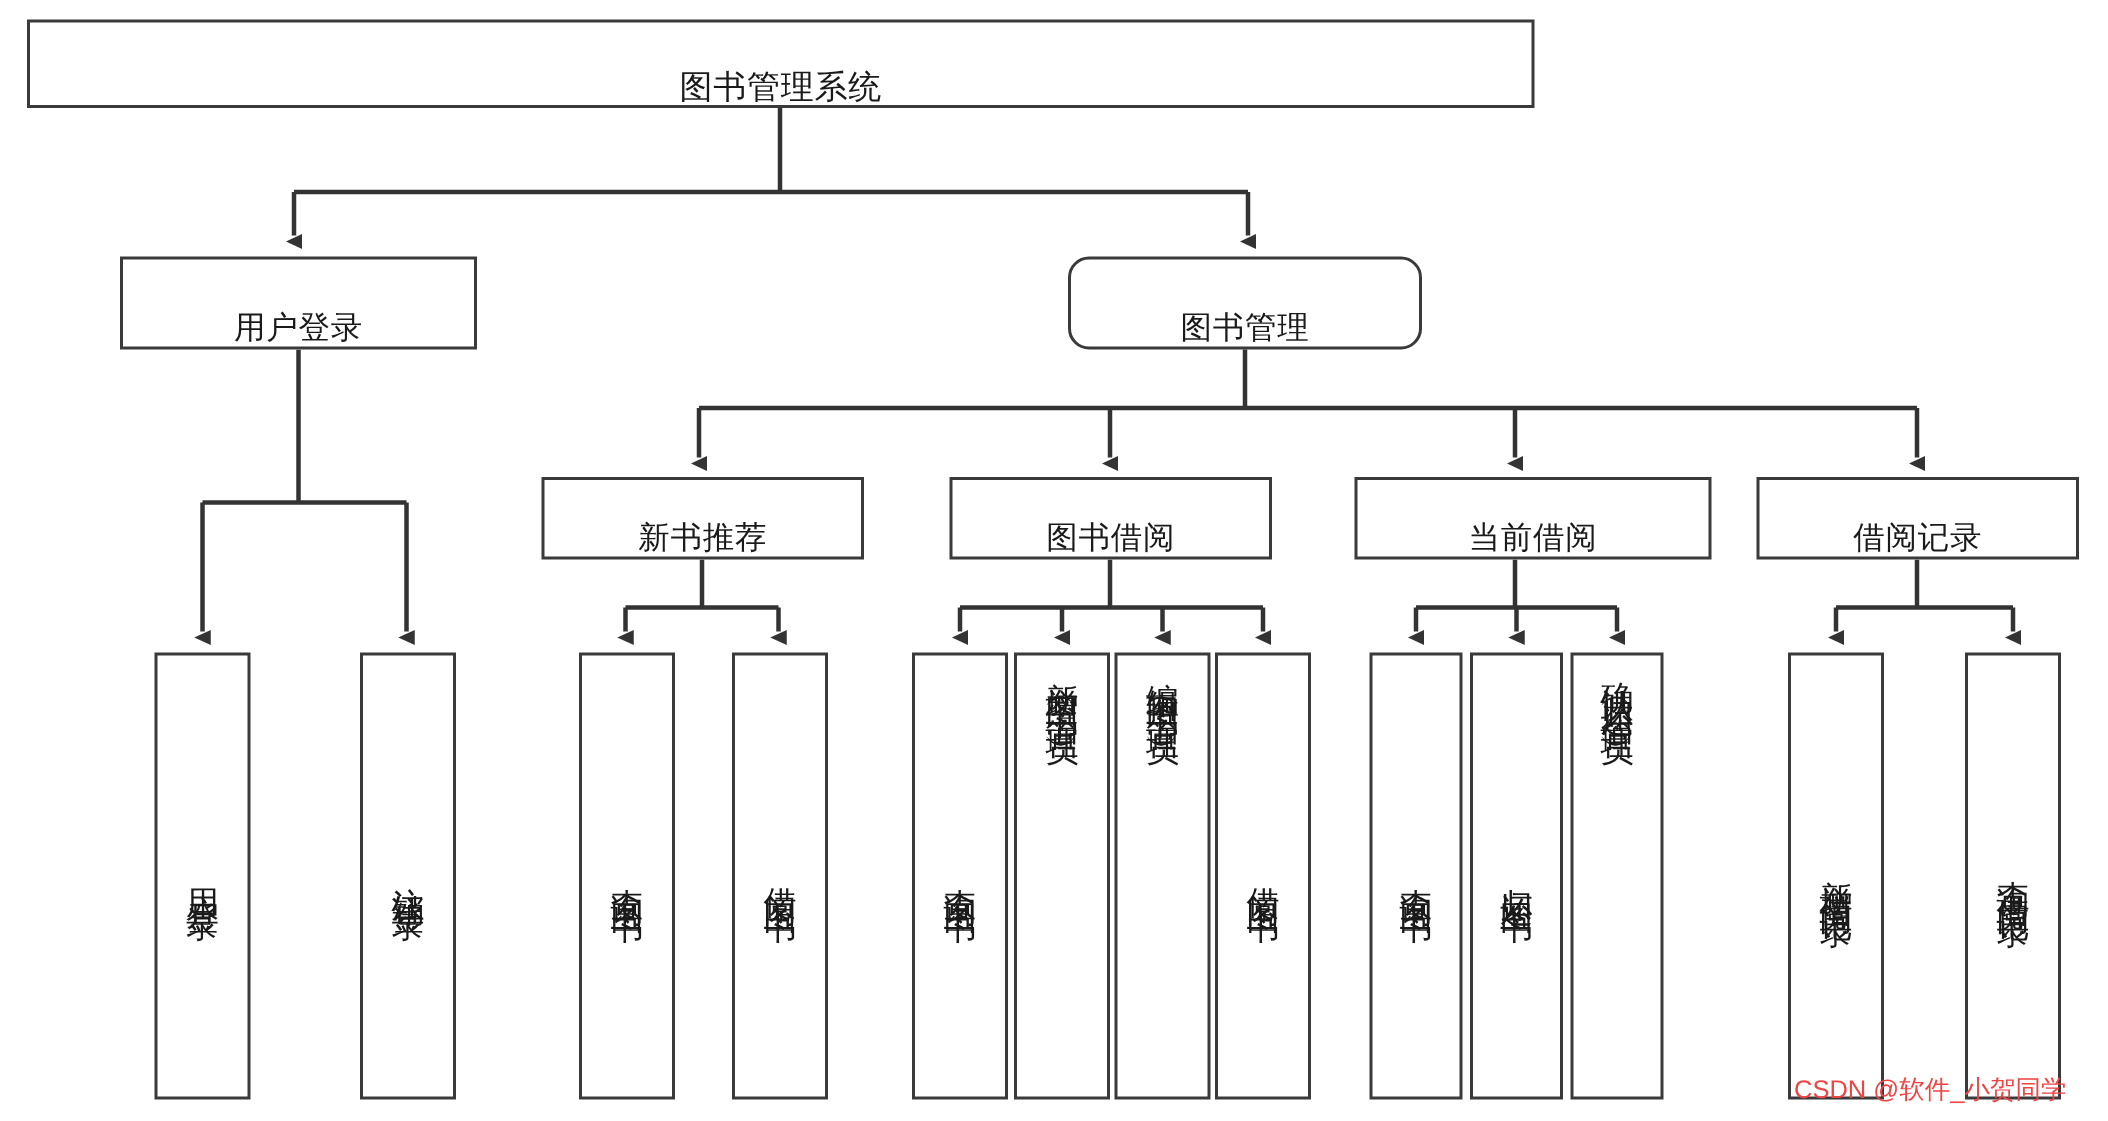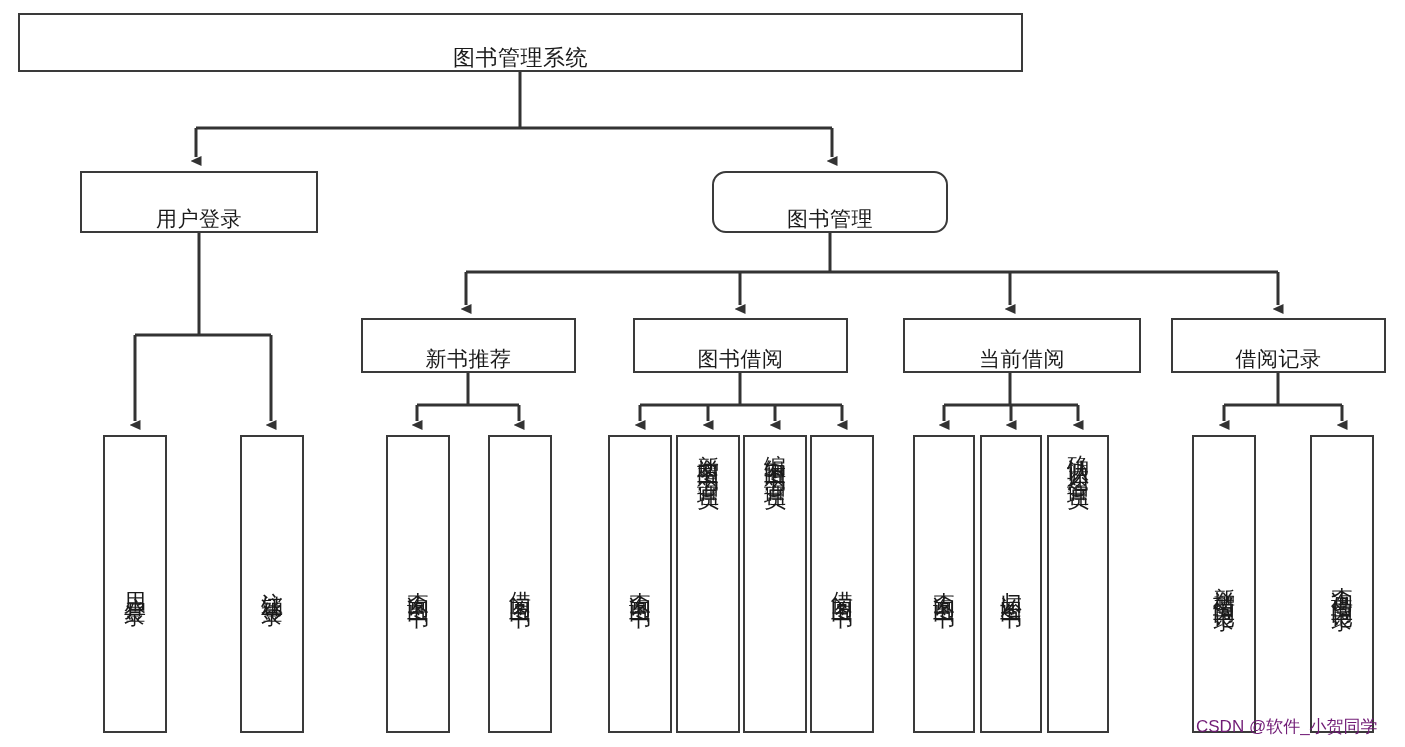--- a/index.html
+++ b/index.html
@@ -61,21 +61,21 @@
     font-size: 22px;
     line-height: 1.0;
     letter-spacing: 5px;
     white-space: nowrap;
   }
   .node.vert.center {
     align-items: center;
   }
   .watermark {
     position: absolute;
-    color: #701a75;
+    color: #ef4444;
     font-size: 17px;
     white-space: nowrap;
     user-select: none;
   }
 </style>
 </head>
 <body>
 
 <div id="canvas">
 

